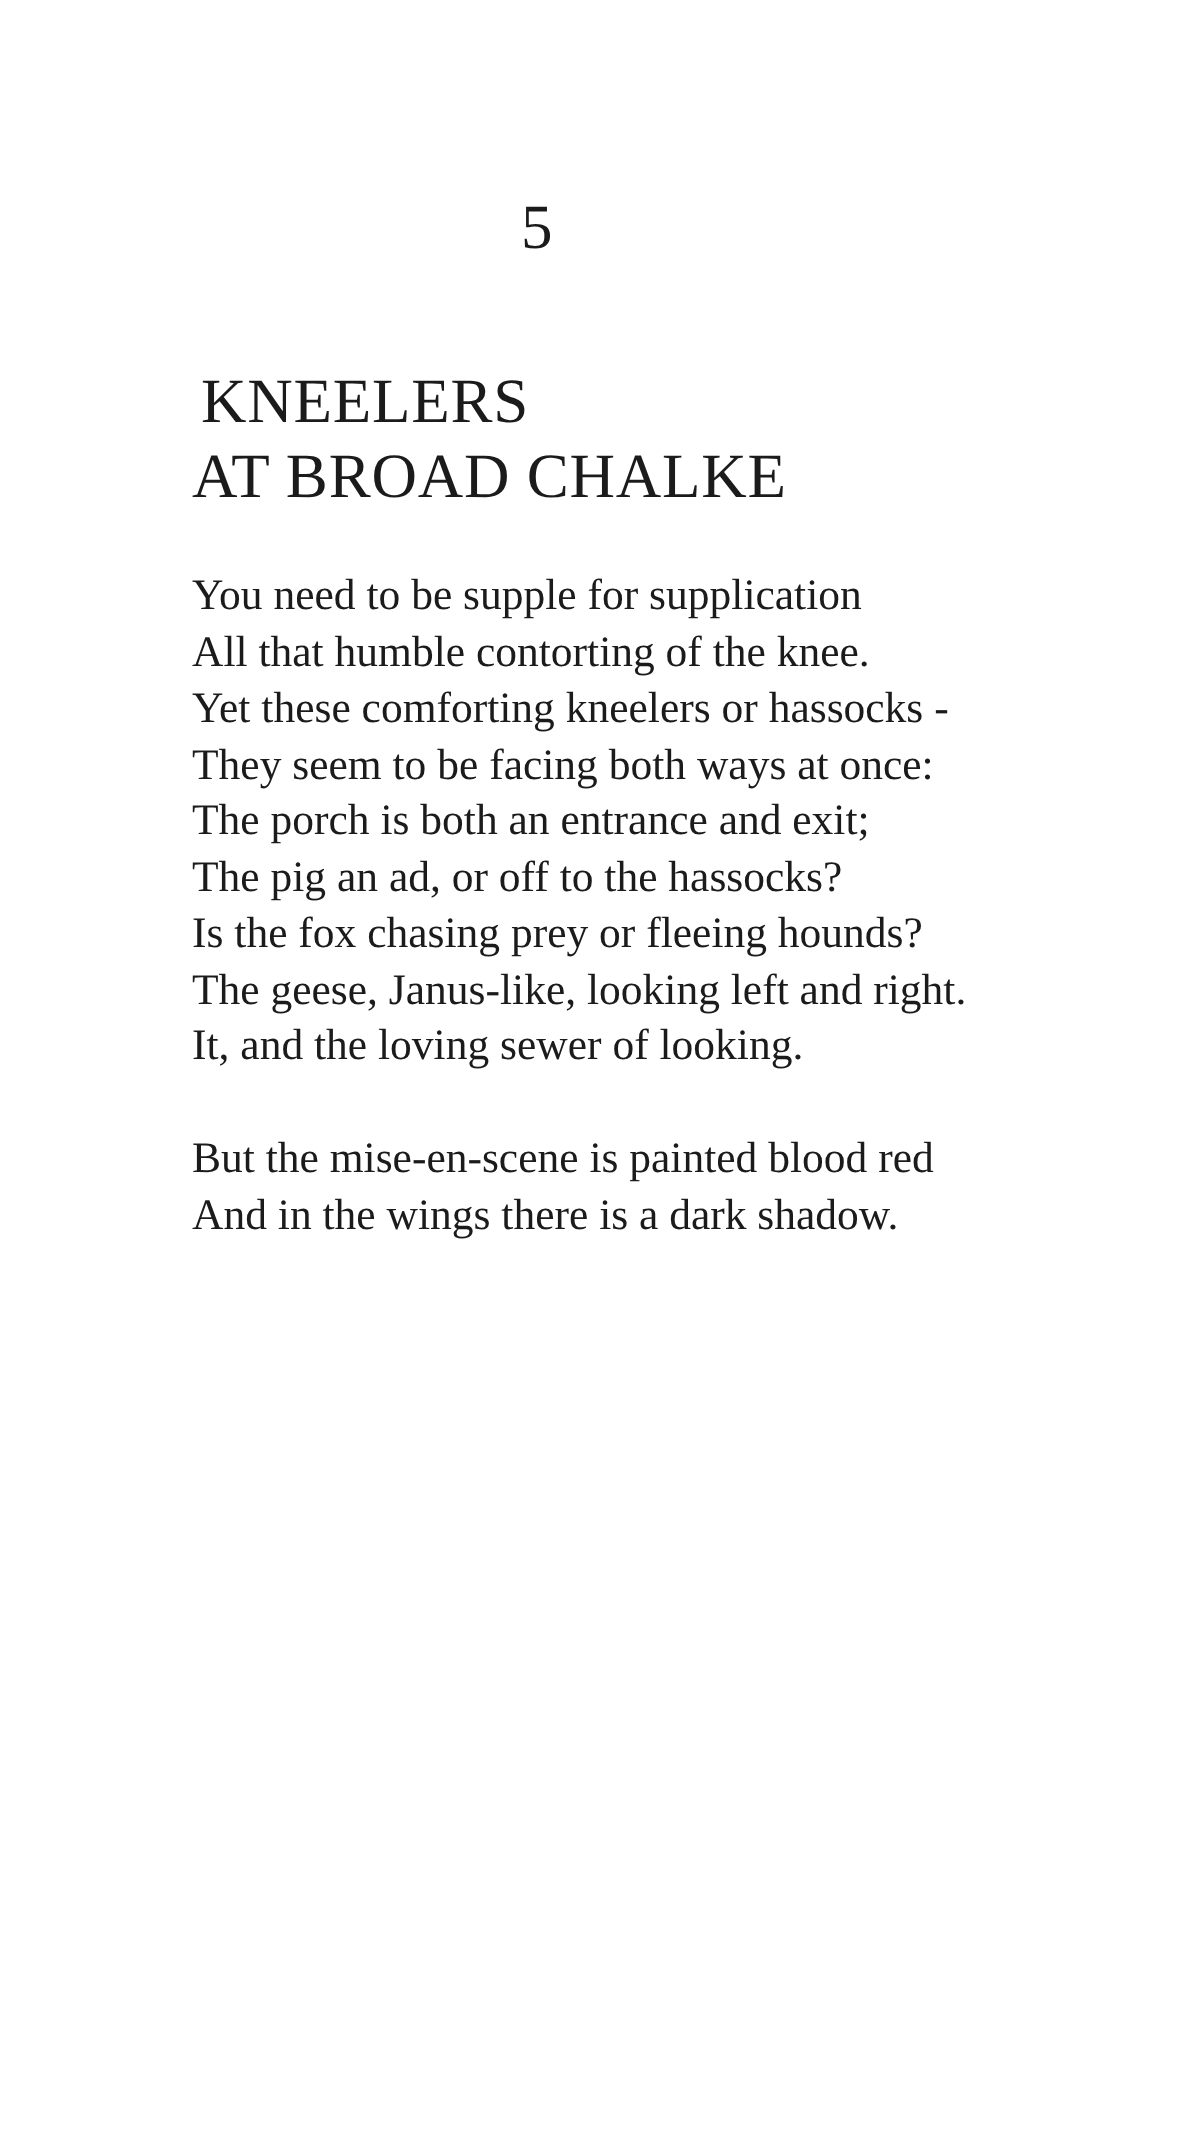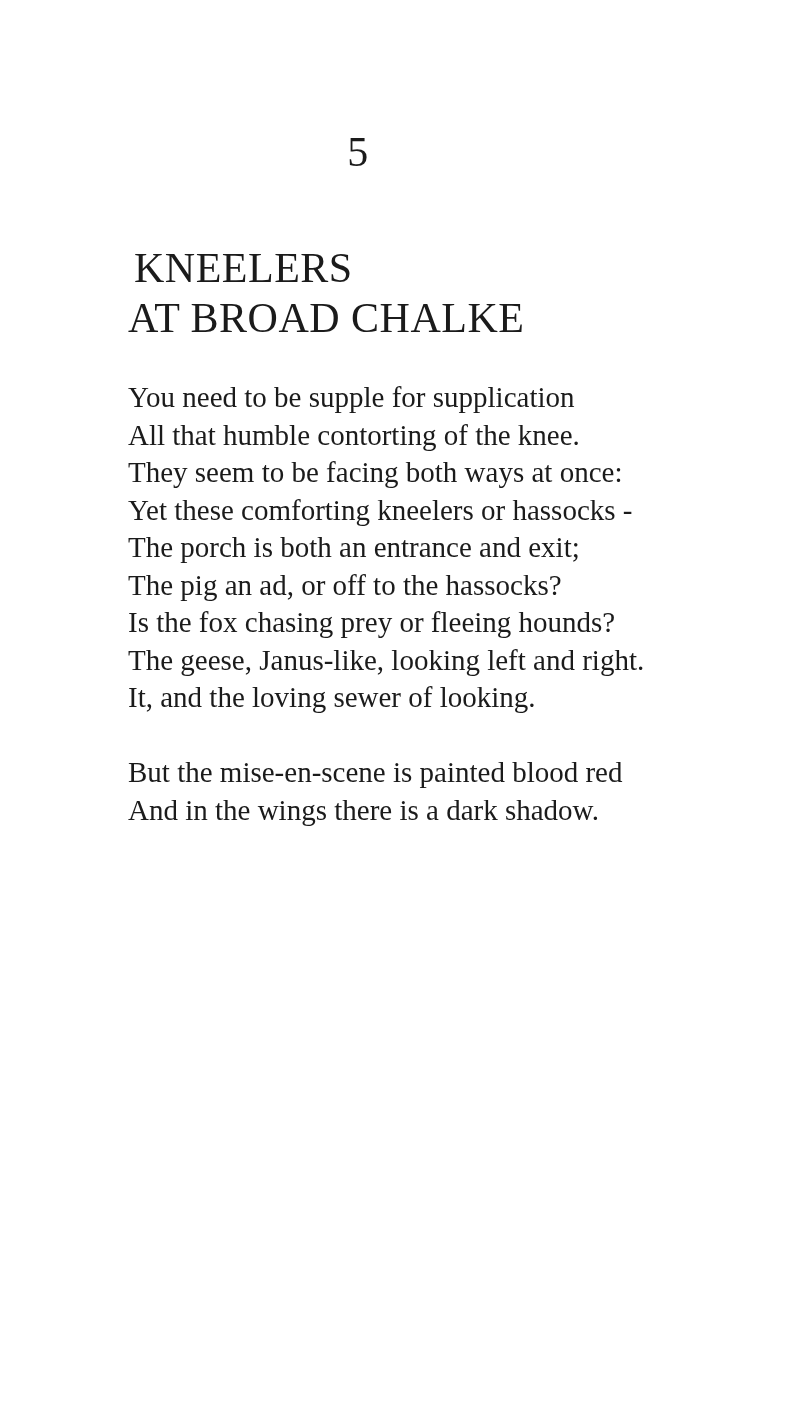--- a/index.html
+++ b/index.html
@@ -66,22 +66,22 @@
   <h1 class="poem-title">
     <div class="title-line indent">KNEELERS</div>
     <div class="title-line">AT BROAD CHALKE</div>
   </h1>
 
   <div class="poem-body">
 
     <div class="stanza">
       <div class="poem-line">You need to be supple for supplication</div>
       <div class="poem-line">All that humble contorting of the knee.</div>
+      <div class="poem-line">Yet these comforting kneelers or hassocks -</div>
       <div class="poem-line">They seem to be facing both ways at once:</div>
-      <div class="poem-line">Yet these comforting kneelers or hassocks -</div>
       <div class="poem-line">The porch is both an entrance and exit;</div>
       <div class="poem-line">The pig an ad, or off to the hassocks?</div>
       <div class="poem-line">Is the fox chasing prey or fleeing hounds?</div>
       <div class="poem-line">The geese, Janus-like, looking left and right.</div>
       <div class="poem-line">It, and the loving sewer of looking.</div>
     </div>
 
     <div class="stanza">
       <div class="poem-line">But the mise-en-scene is painted blood red</div>
       <div class="poem-line">And in the wings there is a dark shadow.</div>

